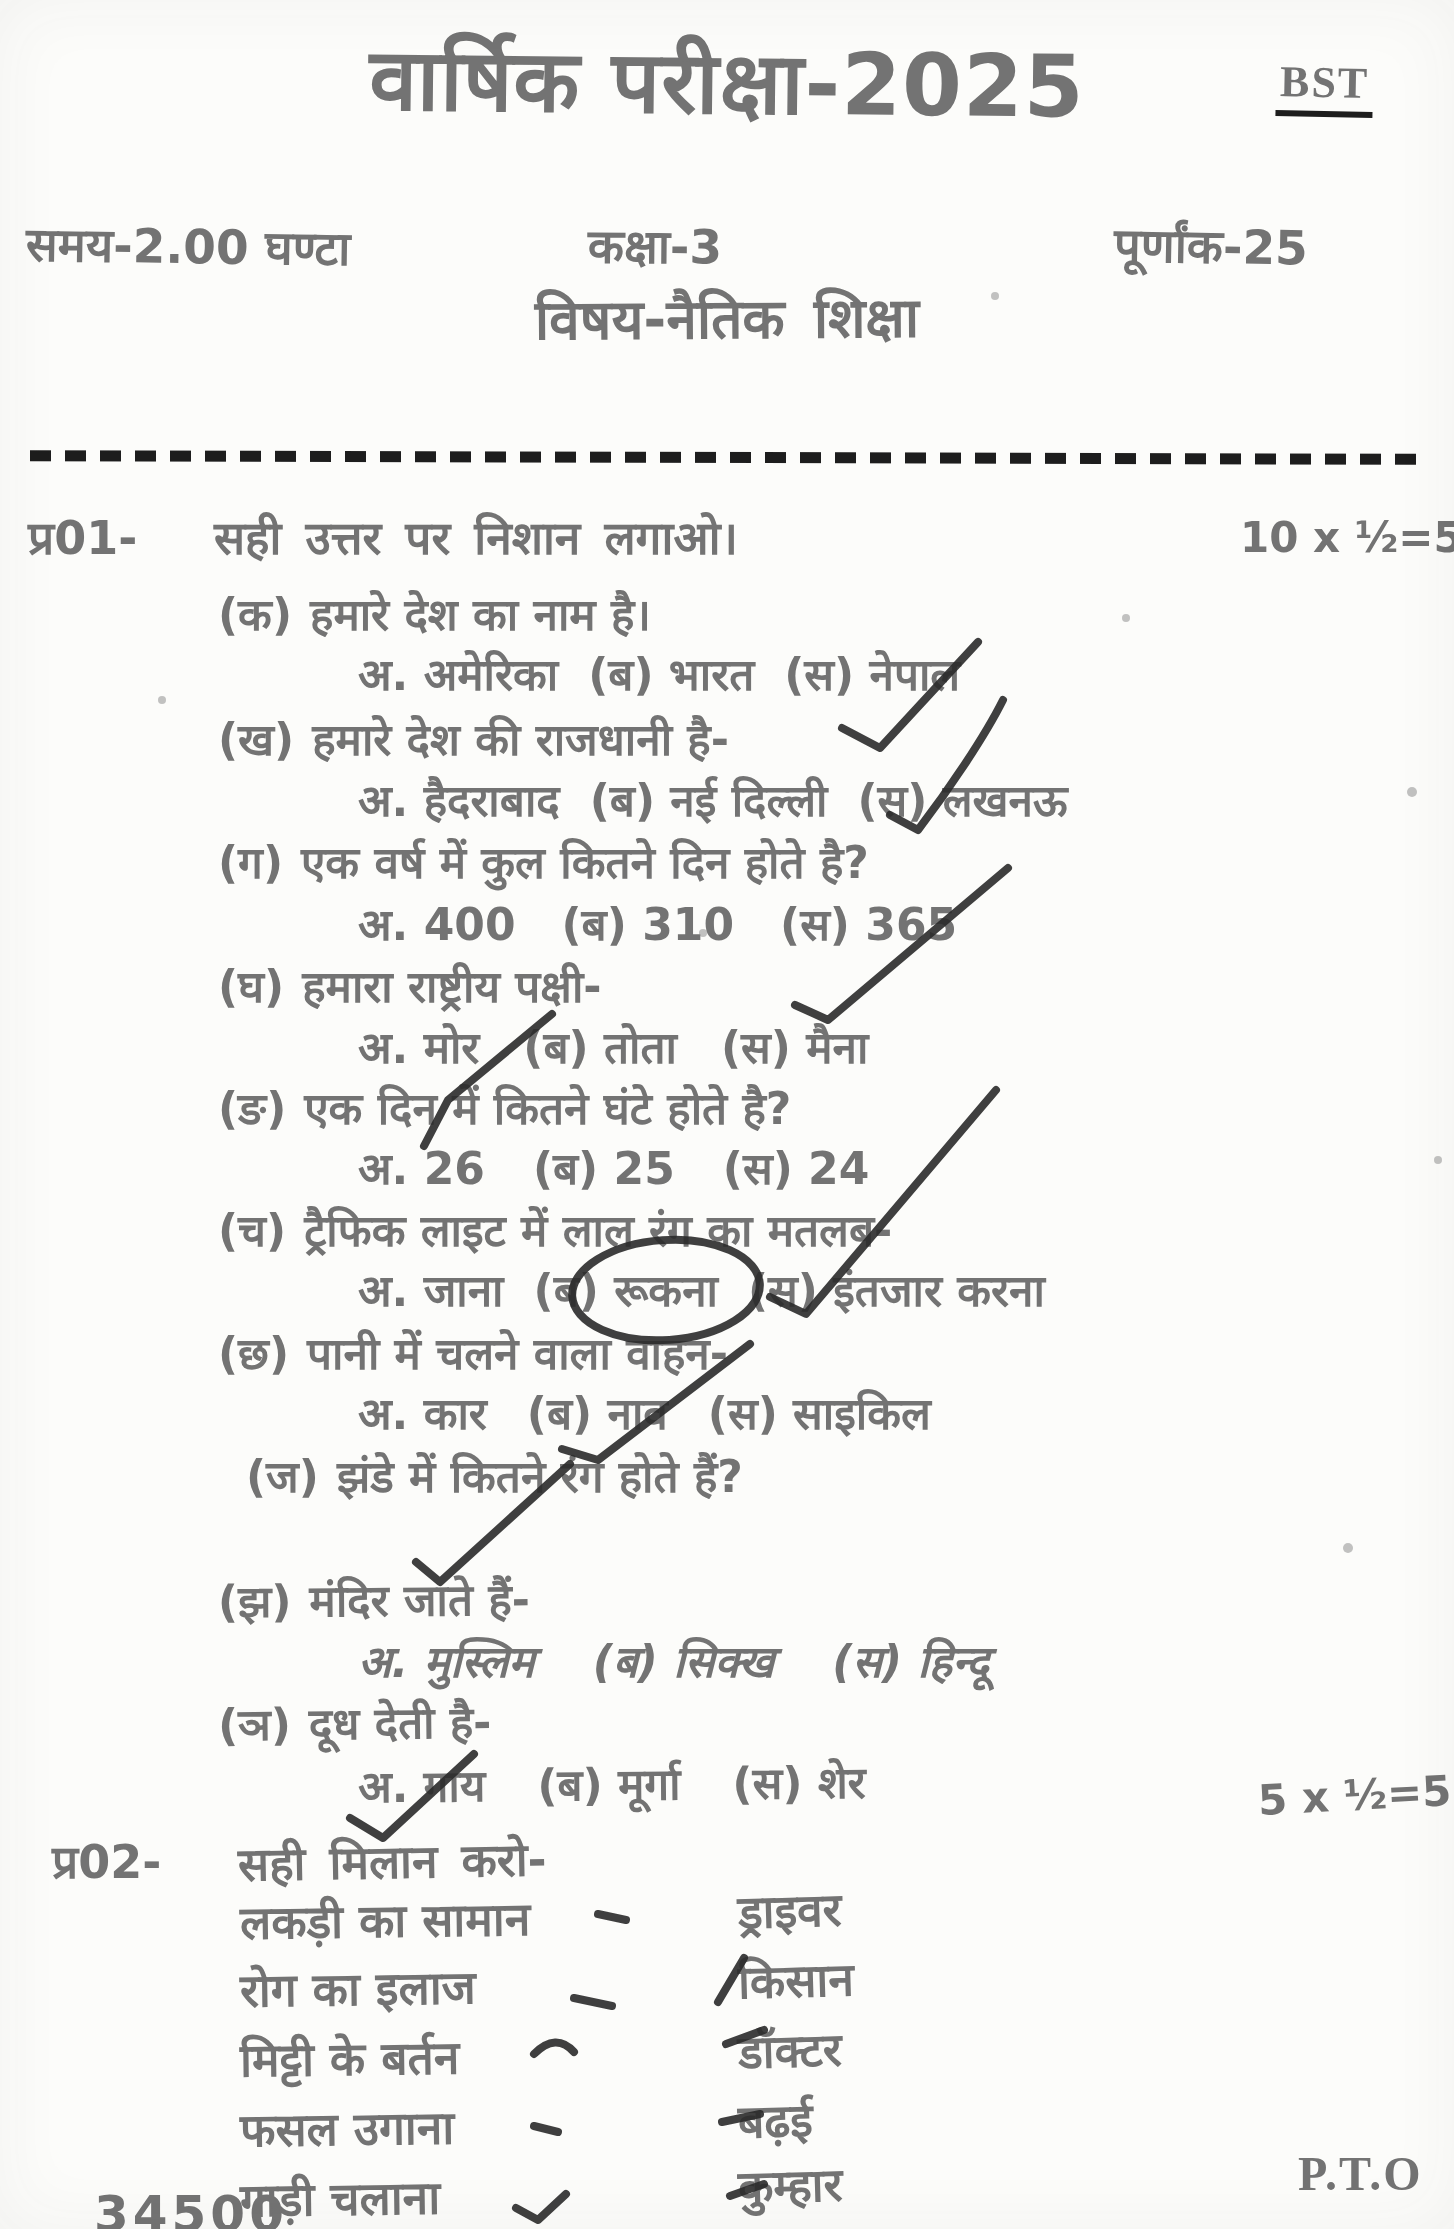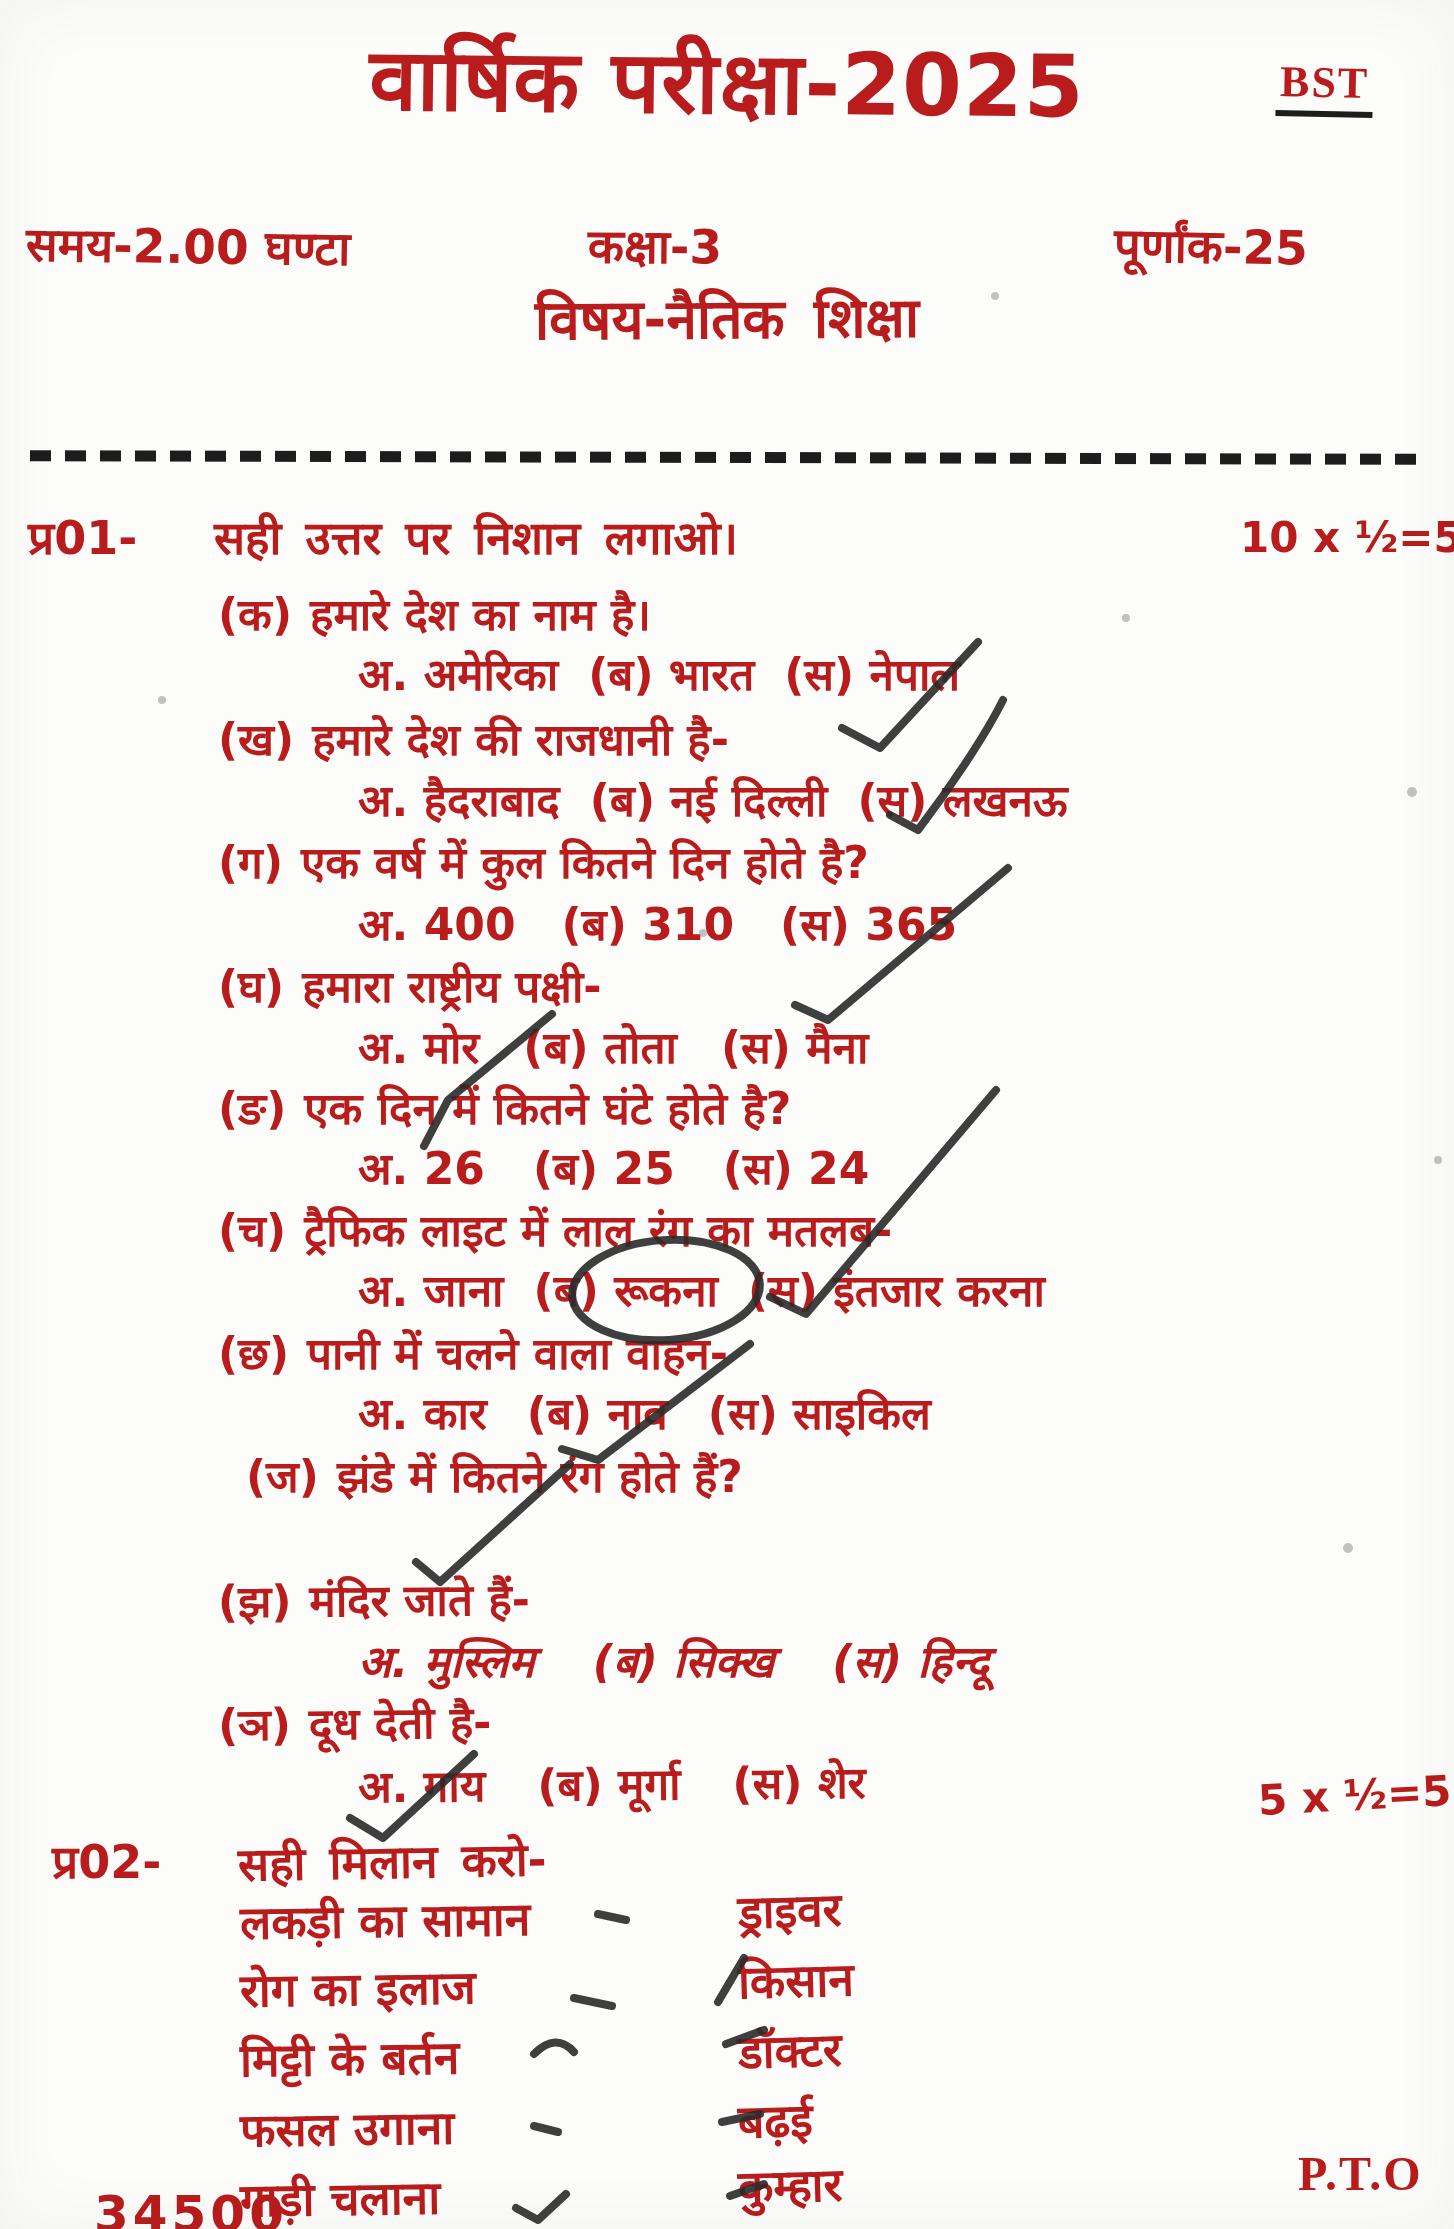--- a/index.html
+++ b/index.html
@@ -3,21 +3,21 @@
 <meta charset="utf-8">
 <style>
   html,body{margin:0;padding:0;background:#d9d9d9;}
   .page{
     position:relative;
     width:1454px;height:2229px;
     margin:0 auto;
     background:#fcfcfa;
     overflow:hidden;
     font-family:"DejaVu Sans","Liberation Sans",sans-serif;
-    color:#b91c1c;
+    color:#737373;
   }
   .page::after{
     content:"";position:absolute;inset:0;pointer-events:none;
     box-shadow:inset 0 0 70px rgba(60,60,60,.05);
   }
   .t{position:absolute;font-weight:bold;white-space:nowrap;line-height:1.15;}
   .title{top:34px;left:0;width:100%;text-align:center;font-size:86px;letter-spacing:1px;transform:rotate(.6deg);}
   .code{top:58px;left:1276px;font-family:"Liberation Serif","DejaVu Serif",serif;font-size:44px;
         border-bottom:6px solid #1d1d1d;padding:0 4px 2px 4px;transform:rotate(1.2deg);letter-spacing:2px;}
   .info{top:220px;font-size:47px;}

